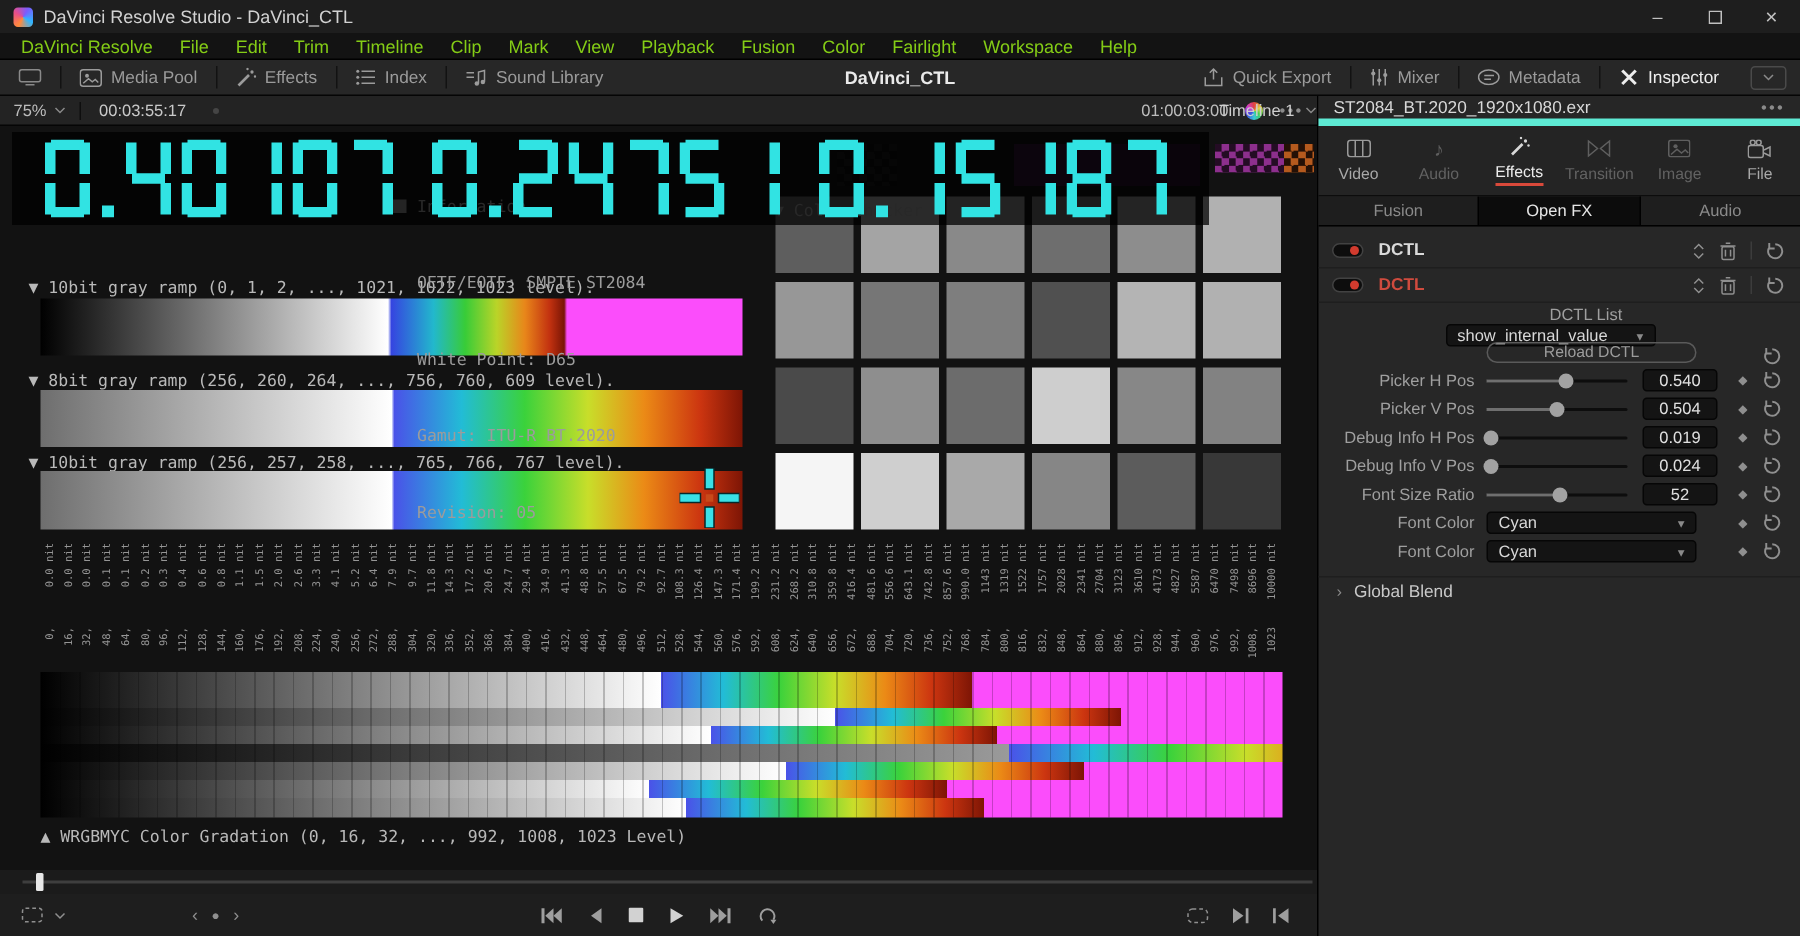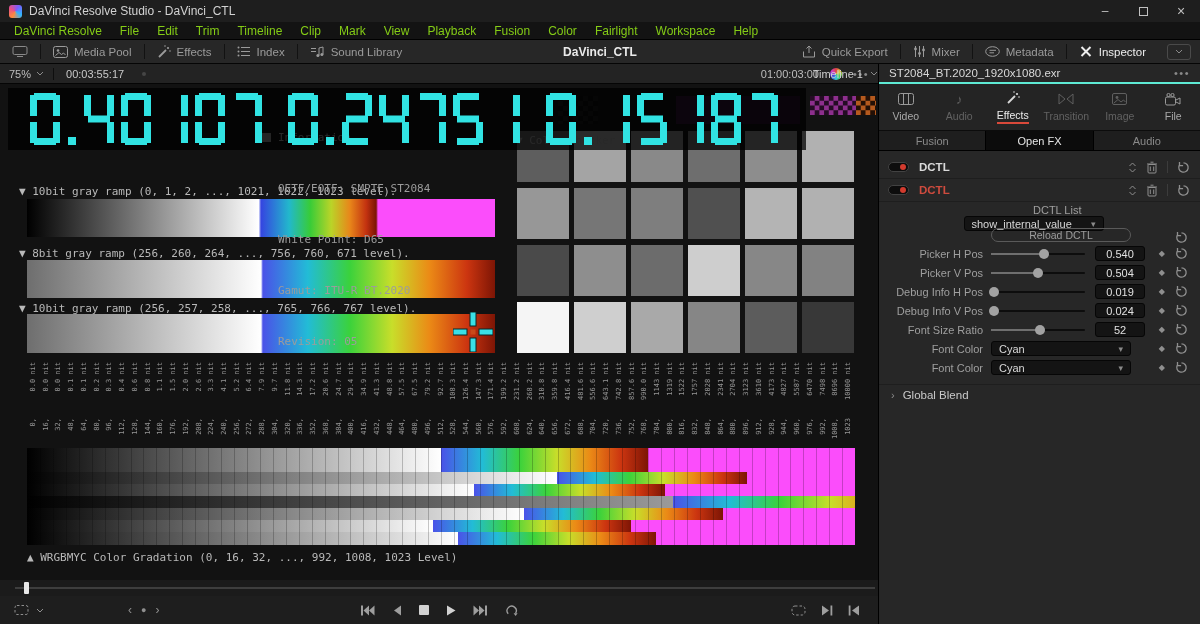--- a/index.html
+++ b/index.html
@@ -89,21 +89,21 @@
 .transport { height:28px; background:#1e1e1e; position:relative; display:flex; align-items:center; }
 .tr-left { position:absolute; left:14px; display:flex; align-items:center; gap:7px; color:#8f8f8f; }
 .tr-jog { position:absolute; left:128px; display:flex; align-items:center; gap:9px; color:#8f8f8f; font-size:12px; }
 .tr-center { margin:0 auto; display:flex; align-items:center; gap:17px; }
 .tr-right { position:absolute; right:18px; display:flex; align-items:center; gap:15px; color:#8f8f8f; }
 .tr-fill { fill:#9e9e9e; }
 .tr-bright { fill:#d2d2d2; }
 
 
 .inspector { width:322px; border-left:1px solid #000; background:#272727; display:flex; flex-direction:column; font-size:11px; }
-.ins-header { height:20px; background:#262626; border-bottom:2px solid #5eead4; display:flex; align-items:center; padding:0 10px; color:#d8d8d8; font-size:11.5px; }
+.ins-header { height:20px; background:#262626; border-bottom:5px solid #5eead4; display:flex; align-items:center; padding:0 10px; color:#d8d8d8; font-size:11.5px; }
 .ins-header .dots { margin-left:auto; }
 .ins-tabs { height:47px; background:#242424; display:flex; border-bottom:1px solid #0c0c0c; }
 .ins-tab { flex:1; display:flex; flex-direction:column; align-items:center; justify-content:center; gap:4px; color:#a8a8a8; font-size:10.5px; }
 .ins-tab .ticon { height:14px; display:flex; align-items:center; color:#9a9a9a; }
 .ins-tab.dim { color:#626262; } .ins-tab.dim .ticon { opacity:0.5; }
 .ins-tab.active { color:#ececec; } .ins-tab.active .ticon { color:#d8d8d8; }
 .ins-tab.active .tlabel { border-bottom:2px solid #d9493a; padding-bottom:1px; }
 .ins-subtabs { height:20px; display:flex; background:#1e1e1e; border-bottom:1px solid #000; }
 .ins-subtab { flex:1; display:flex; align-items:center; justify-content:center; color:#8a8a8a; border-right:1px solid #000; font-size:11px; }
 .ins-subtab:last-child { border-right:none; }
@@ -453,21 +453,21 @@
             <svg width="30" height="52" viewBox="0 0 30 52">
               <rect x="4" y="0" width="22" height="7" fill="#31e3e3"></rect>
               <rect x="23" y="2" width="7" height="21" fill="#31e3e3"></rect>
               <rect x="23" y="29" width="7" height="21" fill="#31e3e3"></rect>
             </svg>
           </div>
       </div>
 
       <div class="ramp-label" id="ramp-label-1">▼ 10bit gray ramp (0, 1, 2, ..., 1021, 1022, 1023 level).</div>
       <div class="ramp-bar" id="ramp-bar-1"></div>
-      <div class="ramp-label" id="ramp-label-2">▼ 8bit gray ramp (256, 260, 264, ..., 756, 760, 671 level).</div>
+      <div class="ramp-label" id="ramp-label-2">▼ 8bit gray ramp (256, 260, 264, ..., 756, 760, 609 level).</div>
       <div class="ramp-bar ramp-rainbow" id="ramp-bar-2"></div>
       <div class="ramp-label" id="ramp-label-3">▼ 10bit gray ramp (256, 257, 258, ..., 765, 766, 767 level).</div>
       <div class="ramp-bar ramp-rainbow" id="ramp-bar-3"></div>
 
       <svg class="v-crosshair" width="40" height="40" viewBox="0 0 40 40">
         <g stroke="#06282a" stroke-width="1" fill="#3ae0e6">
           <rect x="0" y="17" width="14" height="6"></rect>
             <rect x="26" y="17" width="14" height="6"></rect>
           <rect x="17" y="0" width="6" height="14"></rect>
             <rect x="17" y="26" width="6" height="14"></rect>

